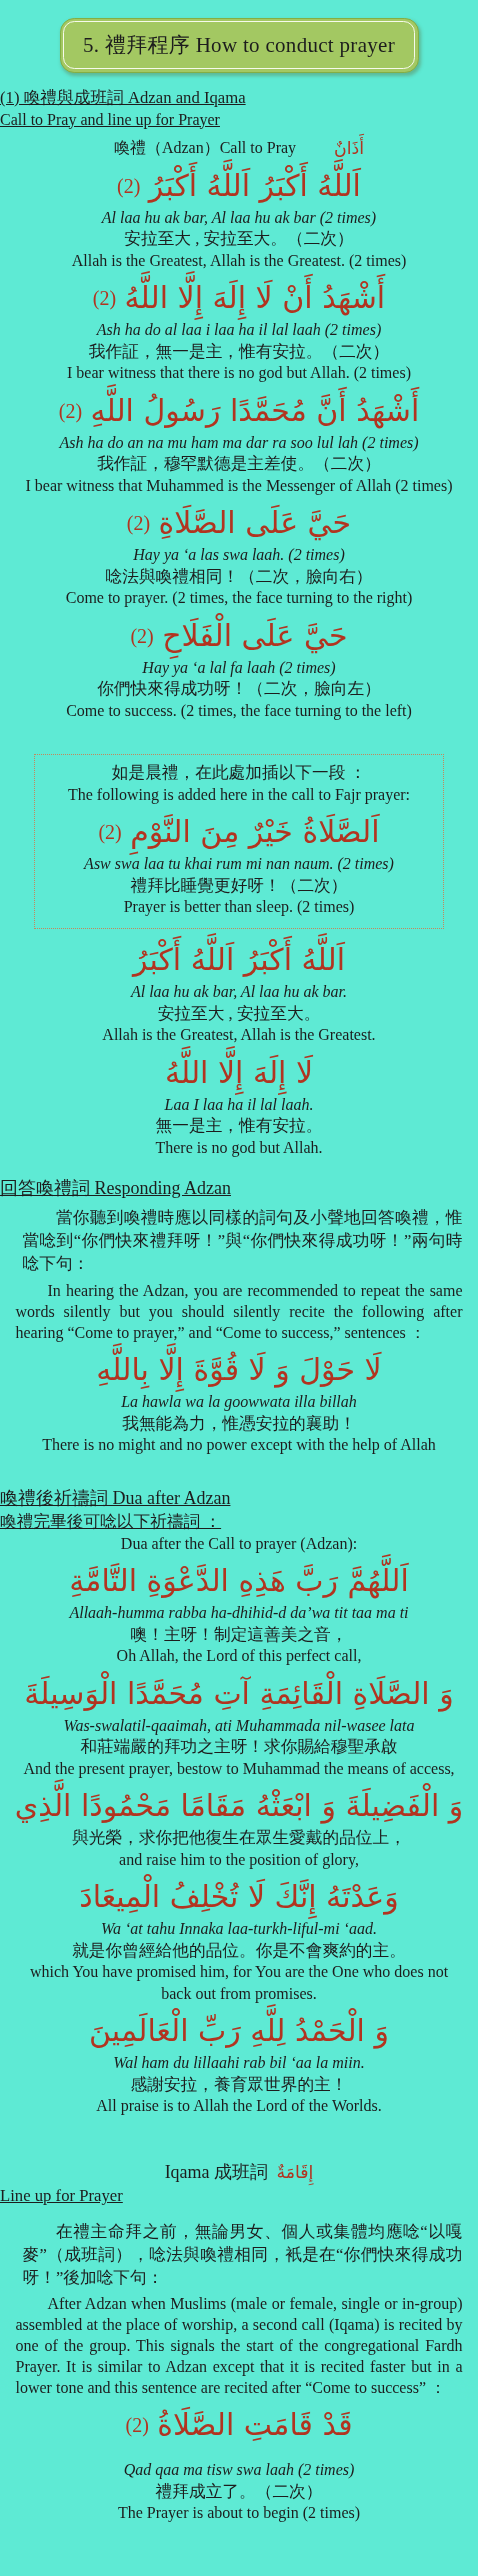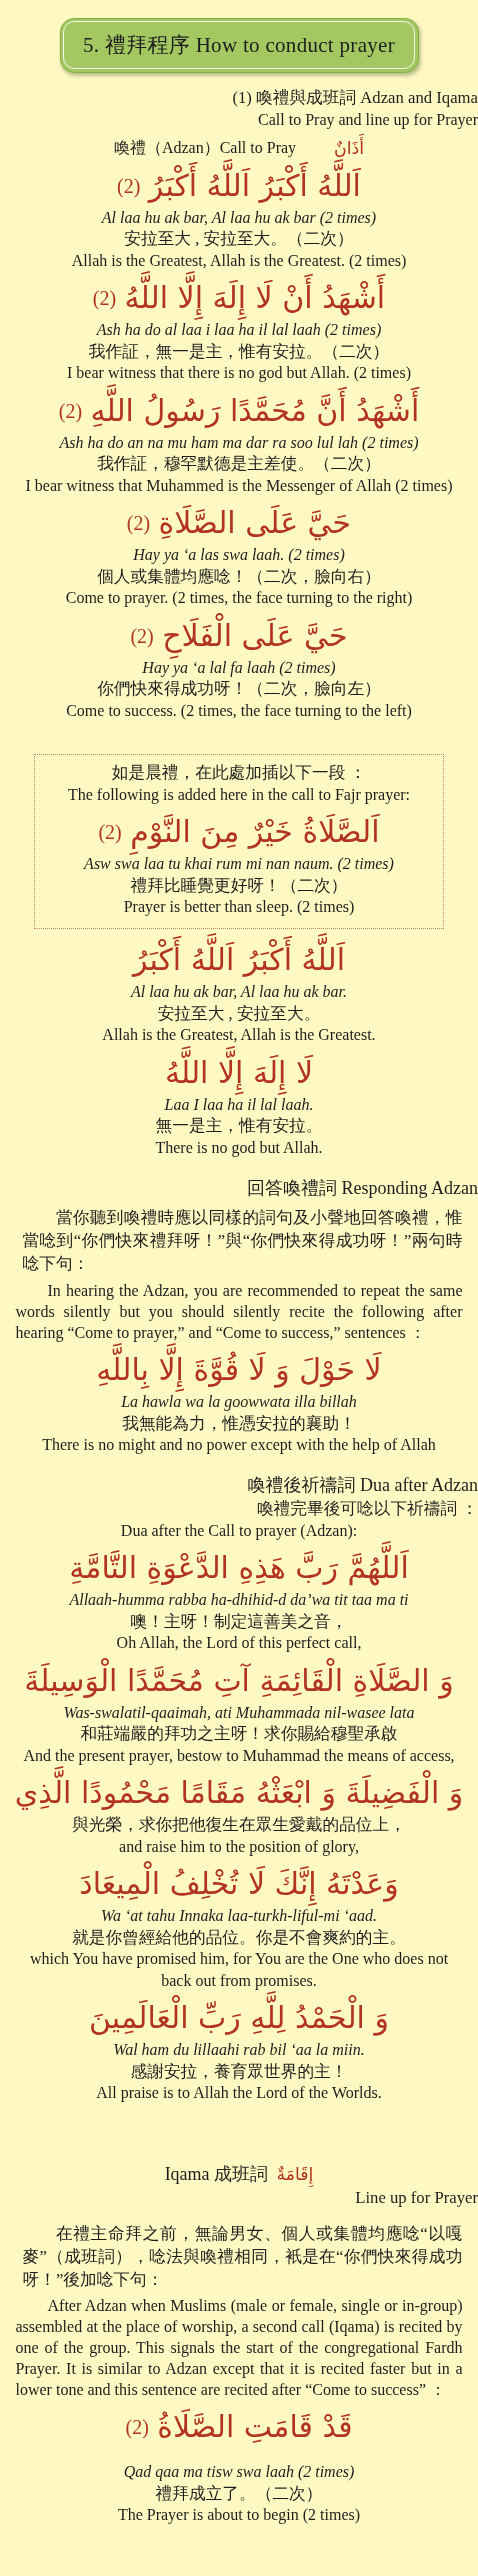--- a/index.html
+++ b/index.html
@@ -1,22 +1,22 @@
 <!DOCTYPE html>
 <html style="font-size:9.6px"><head>
 <meta charset="utf-8">
 <style>
   html,body{margin:0;padding:0;}
   body{background:#E6EDDA;}
   .page{
-    width:478px; min-height:2576px; background:#fef9c3;
+    width:478px; min-height:2576px; background:#5eead4;
     font-family:"Liberation Serif","DejaVu Serif",serif;
     color:#1d1d1d; overflow:hidden; box-sizing:border-box;
   }
-  .c{text-align:right;}
+  .c{text-align:left;text-decoration:underline;}
   
   .title-box{
     width:359px; margin:18px auto 0; background:#A3C862;
     border:1.2px solid #84AE44; border-radius:14.3px;
     box-shadow:1.8px 2.4px 3.6px rgba(90,110,60,.4);
     padding:2.4px; box-sizing:border-box;
   }
   .title-inner{
     border:1.2px solid #F6FAEC; border-radius:11.4px;
     padding:9px 4.8px; text-align:center;
@@ -39,22 +39,22 @@
   .times{color:#B23420; font-size:20px; font-family:"Liberation Serif",serif;}
   
   .para-zh{font-size:16.7px; line-height:23px; text-align:justify; text-indent:2em;
            padding:0 15.5px; margin-top:6px;margin-left:7px;}
   .para-en{font-size:16px; line-height:21px; text-align:justify; text-indent:2em;
            padding:0 15.5px; margin-top:4.8px;}
   
   .fajr-box{width:410px; margin:33px auto 0; border:1.2px dotted #C4875C;
             padding:7.2px 6px 9.6px; box-sizing:border-box;}
   .inline-h{display:flex; justify-content:center; align-items:center; gap:8.4px;}
-  .gap-lg{margin-top:58px;}
-  .gap-md{margin-top:17px;padding-left:16px;}
+  .gap-lg{margin-top:43px;}
+  .gap-md{margin-top:30px;}
 </style>
 </head>
 <body>
 
 <div class="page">
 
   <div class="title-box">
     <div class="title-inner">
       <span class="title-text">5. 禮拜程序 How to conduct prayer</span>
     </div>
@@ -96,21 +96,21 @@
     <div class="zh">我作証，穆罕默德是主差使。（二次）</div>
     <div class="en">I bear witness that Muhammed is the Messenger of Allah (2 times)</div>
   </div>
 
   <div class="phrase">
     <div class="ar-row">
       <span class="times">(2)</span>
       <span class="ar" dir="rtl">حَيَّ عَلَى الصَّلَاةِ</span>
     </div>
     <div class="tr">Hay ya ‘a las swa laah. (2 times)</div>
-    <div class="zh">個人或集體均應唸！（二次，臉向右）</div>
+    <div class="zh">唸法與喚禮相同！（二次，臉向右）</div>
     <div class="en">Come to prayer. (2 times, the face turning to the right)</div>
   </div>
 
   <div class="phrase">
     <div class="ar-row">
       <span class="times">(2)</span>
       <span class="ar" dir="rtl">حَيَّ عَلَى الْفَلَاحِ</span>
     </div>
     <div class="tr">Hay ya ‘a lal fa laah (2 times)</div>
     <div class="zh">你們快來得成功呀！（二次，臉向左）</div>

